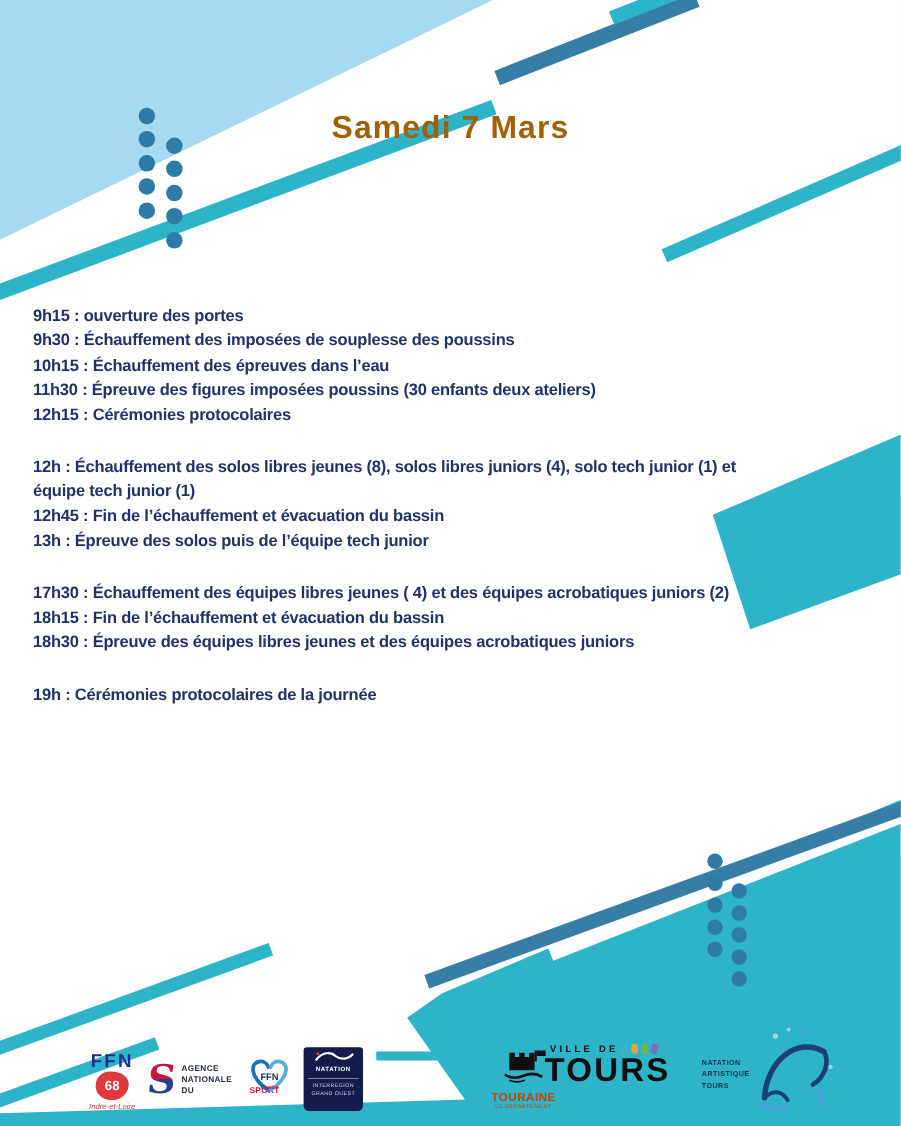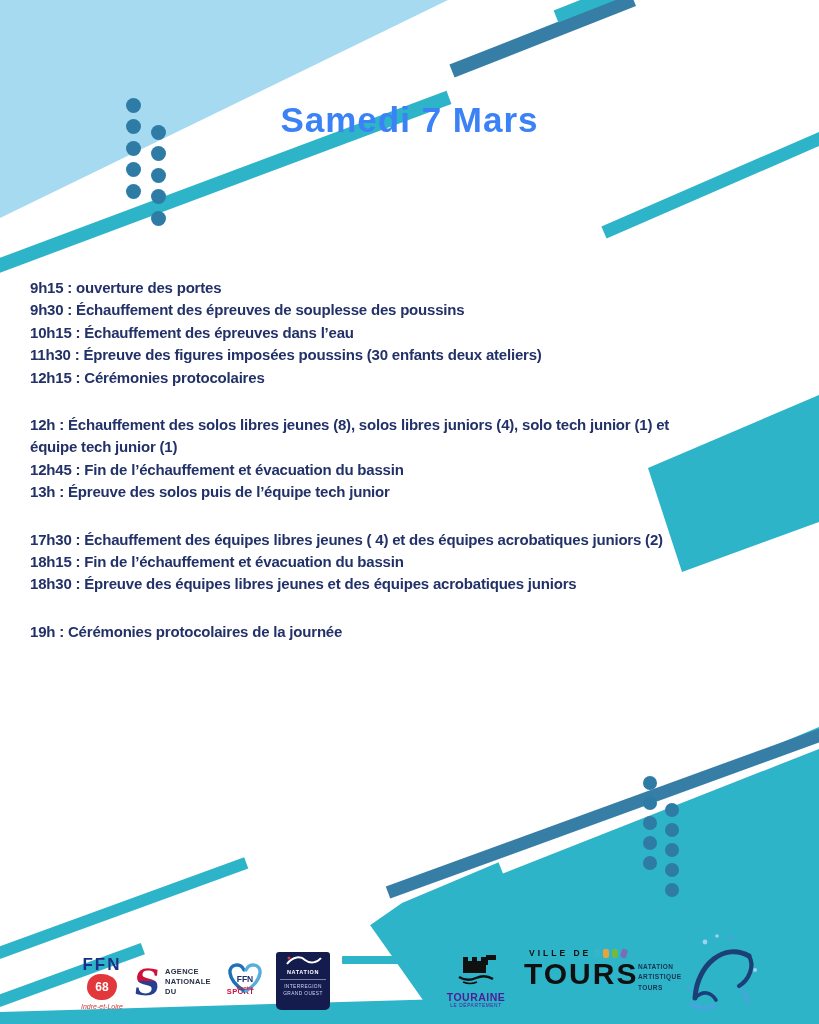--- a/index.html
+++ b/index.html
@@ -24,21 +24,21 @@
   .slash-white{left:500px;top:858px;width:355px;height:16px;background:#fff;transform:rotate(-21.5deg);}
   .pocket-white{background:#fff;clip-path:polygon(0 925px,370px 925px,430px 1010px,0 1010px);}
   .bottom-strip{background:#2eb4c8;clip-path:polygon(0 1012px,480px 998px,480px 1024px,0 1024px);}
   .stripe-bl-a{left:-15px;top:952px;width:278px;height:12px;transform:rotate(-20deg);}
   .stripe-bl-b{left:-15px;top:1000px;width:168px;height:12px;transform:rotate(-20deg);}
   .stripe-steel-bottom{left:388px;top:886px;width:470px;height:13px;transform:rotate(-20deg);}
   .dot{position:absolute;border-radius:50%;background:#2e7ca6;}
   
   .title{
     position:absolute;left:0;top:100px;width:100%;text-align:center;
-    font-size:35px;font-weight:bold;color:#3b82f6;letter-spacing:1px;
+    font-size:29px;font-weight:bold;color:#a16207;letter-spacing:1px;
   }
   .schedule{position:absolute;left:30px;top:277px;right:0;}
   .block{margin-bottom:25px;}
   .line{
     font-size:15px;font-weight:bold;color:#223168;
     line-height:22.4px;letter-spacing:-0.2px;white-space:nowrap;
   }
   
   .logo{position:absolute;}
   .ffn37{left:70px;top:956px;width:64px;text-align:center;}
@@ -56,24 +56,24 @@
   .ffnc{left:226px;top:962px;}
   .natio{left:276px;top:952px;width:54px;height:58px;background:#131c4d;border-radius:3px 3px 5px 5px;
     color:#fff;text-align:center;padding-top:2px;box-sizing:border-box;}
   .natio-l1{font-size:5.5px;font-weight:bold;letter-spacing:.6px;margin-top:-3px;}
   .natio-div{border-top:1px solid rgba(255,255,255,.45);margin:4px 4px 3px;}
   .natio-l2,.natio-l3{font-size:4.8px;letter-spacing:.4px;color:#cdd5f5;line-height:1.5;}
   .region{left:342px;top:956px;width:90px;}
   .region-banner{width:64px;height:8px;background:#2eb4c8;margin-bottom:2px;border-radius:1px;}
   .region-text{font-size:11.5px;font-weight:bold;color:#2d3f92;line-height:1.12;letter-spacing:.4px;position:relative;}
   .region-heart{position:absolute;right:2px;top:-4px;}
-  .touraine{left:444px;top:954px;width:64px;text-align:center;color:#4c1d95;}
+  .touraine{left:444px;top:954px;width:64px;text-align:center;color:#c2410c;}
   .touraine-l1{font-size:10.5px;font-weight:bold;letter-spacing:.5px;margin-top:1px;}
   .touraine-l2{font-size:4.8px;letter-spacing:.6px;}
-  .tours{left:524px;top:948px;color:#101010;}
+  .tours{left:495px;top:948px;color:#101010;}
   .tours-top{display:flex;align-items:flex-end;gap:3px;font-size:8.5px;font-weight:bold;
     letter-spacing:3px;margin-left:5px;margin-bottom:1px;}
   .confetti{display:inline-block;width:6px;height:9px;border-radius:2px;}
   .tours-main{font-size:30px;font-weight:bold;letter-spacing:2px;line-height:1;}
   .nat-tours{left:638px;top:930px;display:flex;}
   .nat-tours-text{font-size:6.5px;font-weight:bold;color:#16324f;line-height:1.6;
     letter-spacing:.4px;margin-top:32px;}
   .z-top{z-index:6;}
 </style>
 </head>
@@ -115,21 +115,21 @@
       <div class="dot" style="left: 665px; top: 843px; height: 14px; width: 14px;"></div>
       <div class="dot" style="left: 665px; top: 863px; height: 14px; width: 14px;"></div>
       <div class="dot" style="left: 665px; top: 883px; height: 14px; width: 14px;"></div>
     </div>
 
   <div class="title z-top">Samedi 7 Mars</div>
 
   <div class="schedule z-top" id="schedule">
       <div class="block">
         <div class="line">9h15 : ouverture des portes</div>
-        <div class="line">9h30 : Échauffement des épreuves de souplesse des poussins</div>
+        <div class="line">9h30 : Échauffement des imposées de souplesse des poussins</div>
         <div class="line">10h15 : Échauffement des épreuves dans l’eau</div>
         <div class="line">11h30 : Épreuve des figures imposées poussins (30 enfants deux ateliers)</div>
         <div class="line">12h15 : Cérémonies protocolaires</div>
       </div>
       <div class="block">
         <div class="line">12h : Échauffement des solos libres jeunes (8), solos libres juniors (4), solo tech junior (1) et</div>
         <div class="line">équipe tech junior (1)</div>
         <div class="line">12h45 : Fin de l’échauffement et évacuation du bassin</div>
         <div class="line">13h : Épreuve des solos puis de l’équipe tech junior</div>
       </div>

